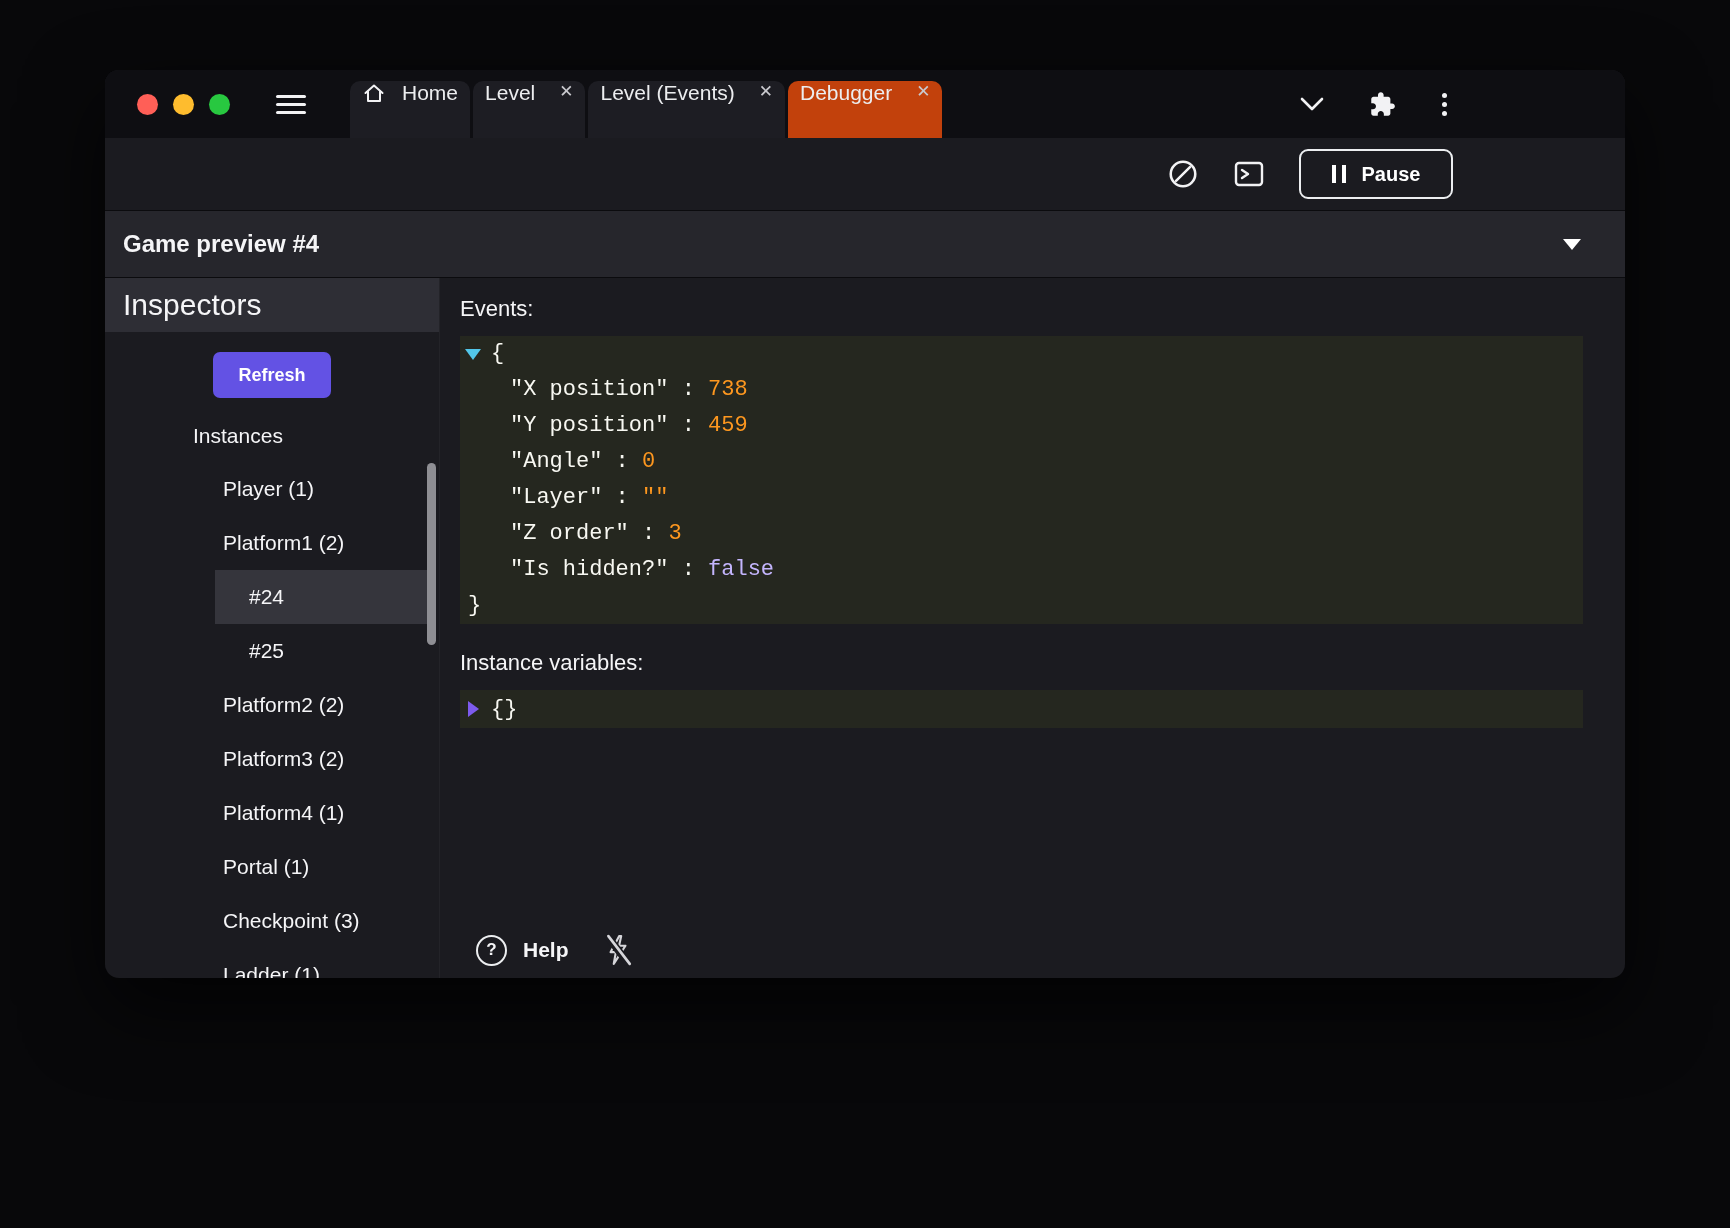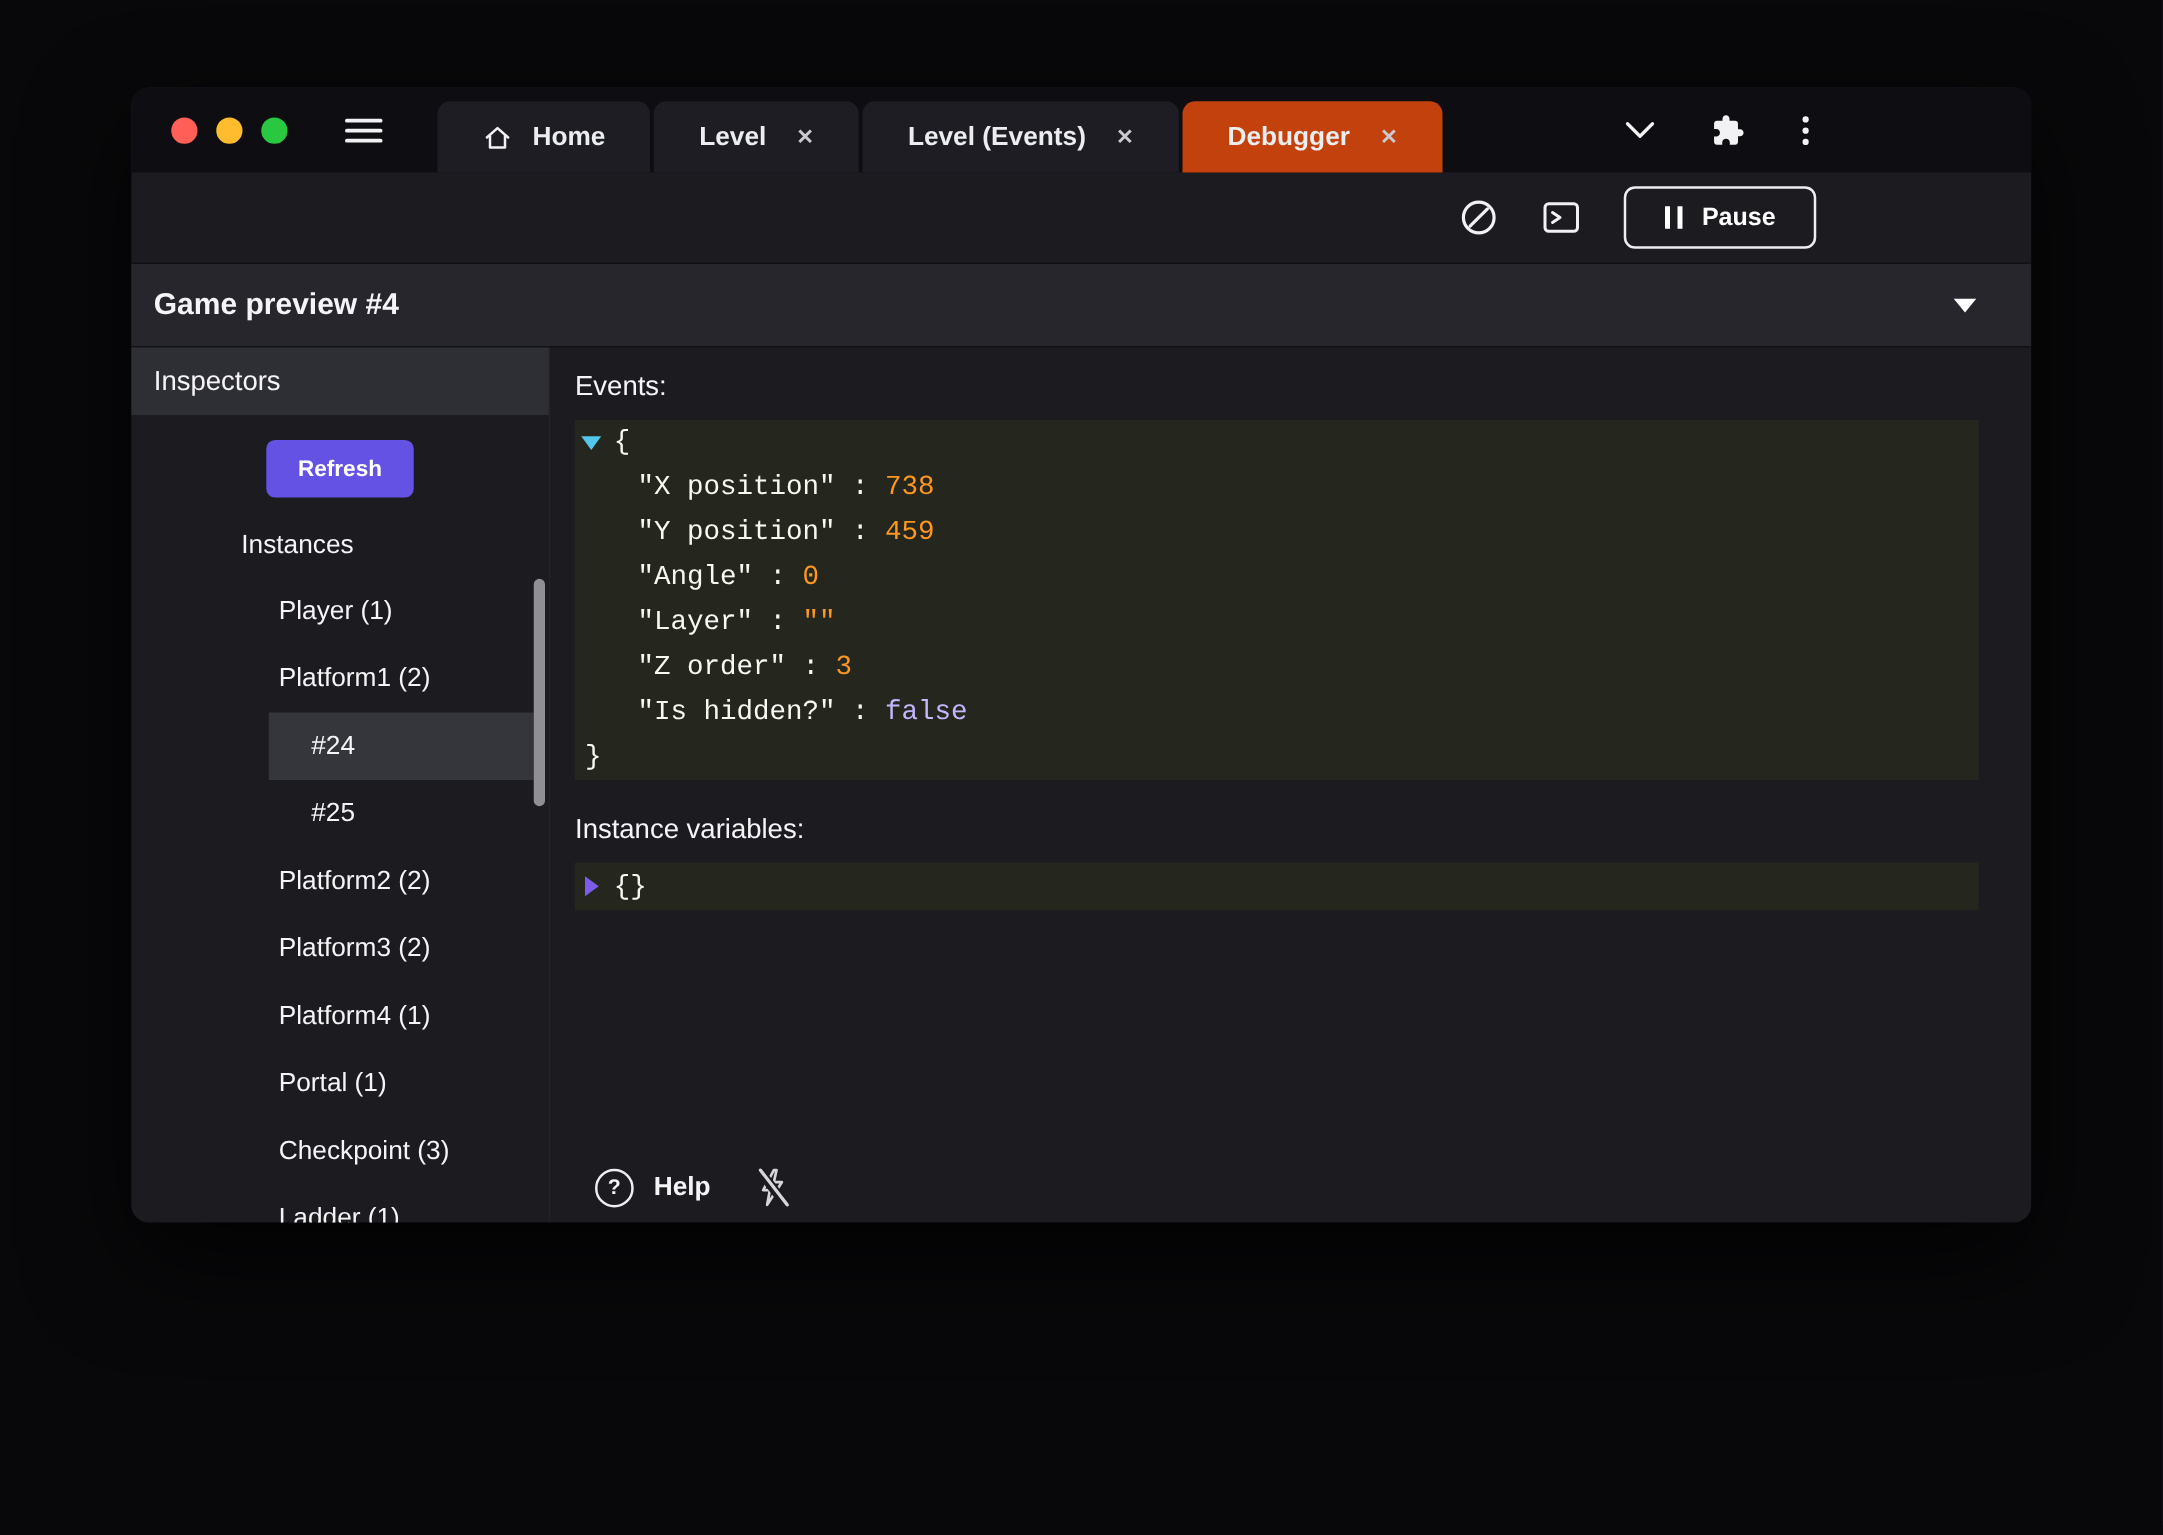--- a/index.html
+++ b/index.html
@@ -19,23 +19,23 @@
   }
   
   .tabbar { height:68px; background:#0e0e12; display:flex; align-items:center; flex-shrink:0; }
   .traffic { display:flex; gap:15px; margin-left:32px; }
   .tl { width:21px; height:21px; border-radius:50%; cursor:pointer; }
   .tl.red{background:#ff5f57} .tl.yellow{background:#febc2e} .tl.green{background:#28c840}
   .menu-btn { margin-left:46px; display:flex; flex-direction:column; gap:5px; cursor:pointer; }
   .menu-btn i { display:block; width:30px; height:3px; background:#f2f2f4; border-radius:2px; }
   .tabs { display:flex; gap:3px; margin-left:44px; align-self:flex-end; height:57px; }
   .tab {
-    background:#1d1d23; display:flex; align-items:center; gap:16px;
-    padding:0 36px; border-radius:10px 10px 0 0;
-    font-size:21px; font-weight:700; color:#ecedef; cursor:pointer;
+    background:#1d1d23; display:flex; align-items:flex-start; gap:16px;
+    padding:0 12px; border-radius:10px 10px 0 0;
+    font-size:21px; font-weight:400; color:#ecedef; cursor:pointer;
   }
   .tab.active { background:#c2410c; }
   .tab .close { font-size:17px; color:#c9c9ce; margin-left:8px; cursor:pointer; }
   .tab svg { display:block; }
   .tabbar-right { margin-left:auto; margin-right:176px; display:flex; align-items:center; gap:44px; }
   .kebab { display:flex; flex-direction:column; gap:4px; cursor:pointer; padding:2px; }
   .kebab i { width:5px; height:5px; border-radius:50%; background:#f2f2f4; }
   .icon-btn { cursor:pointer; display:flex; align-items:center; justify-content:center; }
   
   .toolbar { height:72px; display:flex; align-items:center; justify-content:flex-end; gap:34px; padding-right:172px; flex-shrink:0; }
@@ -50,21 +50,21 @@
   .preview-bar {
     height:68px; background:#26262c; border-top:1px solid #0b0b0e; border-bottom:1px solid #0b0b0e;
     display:flex; align-items:center; justify-content:space-between;
     padding:0 44px 0 18px; flex-shrink:0; cursor:pointer;
   }
   .preview-title { font-size:24px; font-weight:700; }
   .dd-arrow { width:0; height:0; border-left:9px solid transparent; border-right:9px solid transparent; border-top:11px solid #fff; cursor:pointer; }
   
   .content { flex:1; display:flex; min-height:0; }
   .sidebar { width:335px; flex-shrink:0; position:relative; border-right:1px solid rgba(255,255,255,0.04); }
-  .sb-header { height:54px; background:#2e2e35; display:flex; align-items:center; padding-left:18px; font-size:22px; }
+  .sb-header { height:54px; background:#2e2e35; display:flex; align-items:center; padding-left:18px; font-size:30px; }
   .refresh-btn {
     display:block; margin:20px auto 0; width:118px; height:46px;
     background:#6352e4; border:none; border-radius:7px;
     color:#fff; font-size:18px; font-weight:700; font-family:inherit; cursor:pointer;
   }
   .sb-section { margin:26px 0 0 88px; font-size:21px; }
   .sb-list { margin:14px 0 0 110px; width:212px; }
   .sb-item { height:54px; display:flex; align-items:center; padding-left:8px; font-size:21px; cursor:pointer; }
   .sb-item.lvl2 { padding-left:34px; }
   .sb-item.selected { background:#35353c; }

